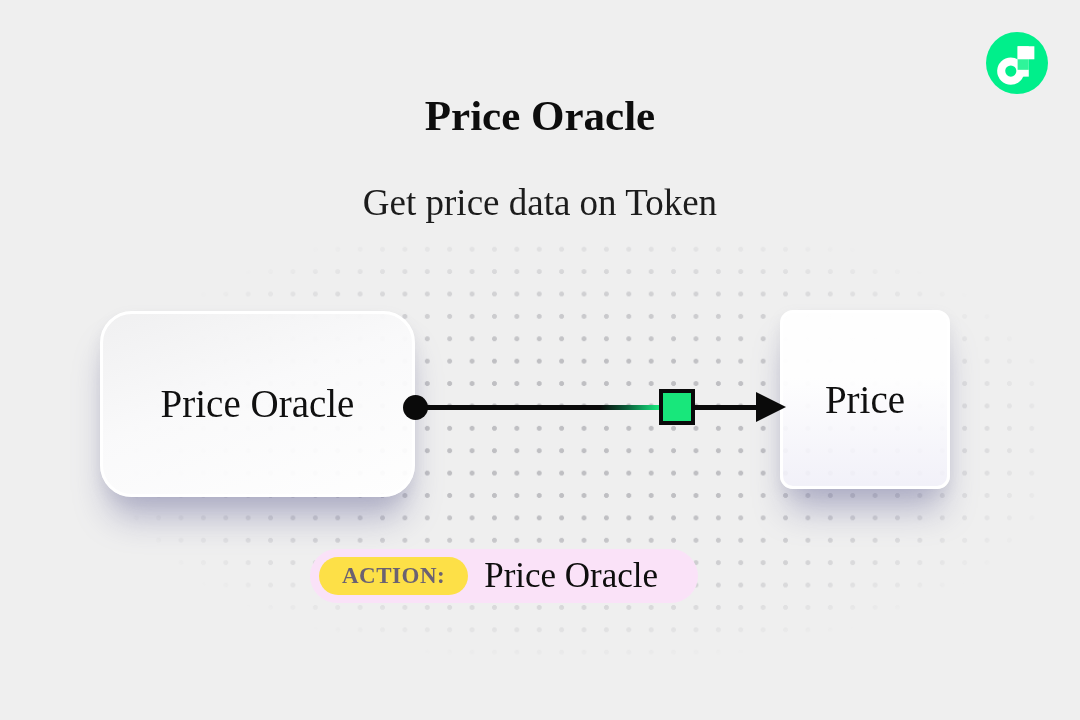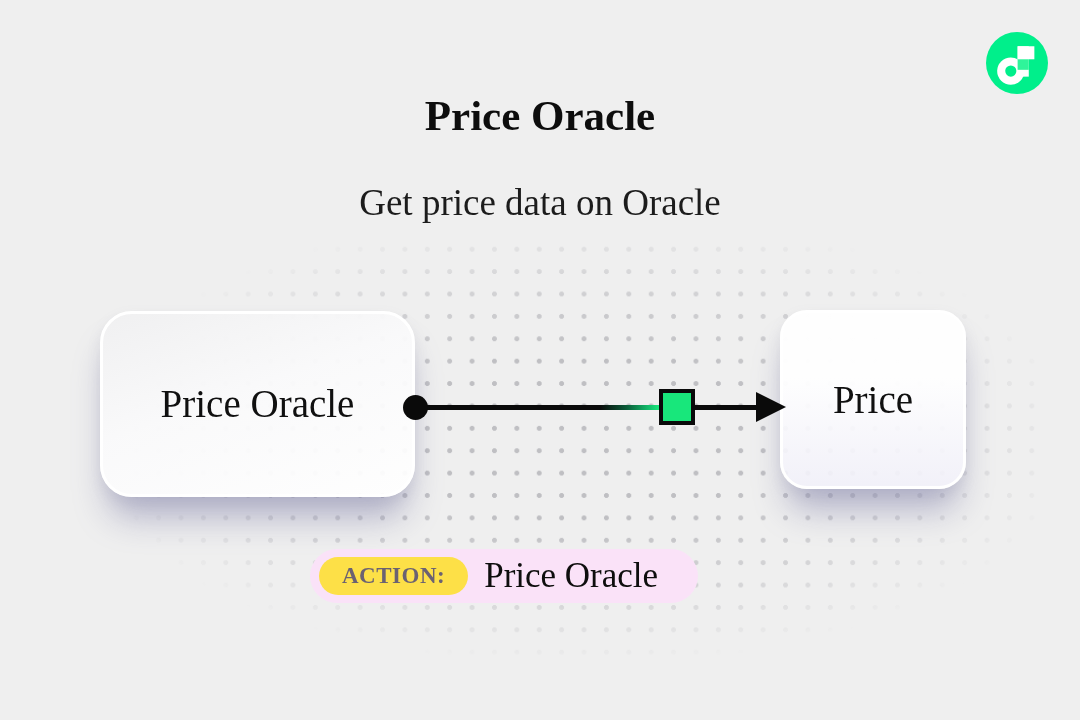--- a/index.html
+++ b/index.html
@@ -33,21 +33,21 @@
     position:absolute;box-sizing:border-box;border:3px solid #ffffff;
     display:flex;align-items:center;justify-content:center;color:#101010;
     box-shadow:0 28px 34px -8px rgba(113,112,158,0.48), 0 6px 14px rgba(130,130,160,0.12);
   }
   .node-source{
     left:100px;top:311px;width:315px;height:186px;border-radius:32px;
     background:linear-gradient(160deg, rgba(240,240,241,0.97) 0%, rgba(250,250,251,0.95) 45%, rgba(255,255,255,0.93) 100%);
   }
   .node-source .node-label{width:195px;text-align:center;font-size:39px;line-height:1.37;}
   .node-target{
-    left:780px;top:310px;width:186px;height:179px;border-radius:27px;
+    left:780px;top:310px;width:170px;height:179px;border-radius:13px;
     background:linear-gradient(180deg, rgba(255,255,255,0.97) 35%, rgba(242,241,250,0.88) 100%);
   }
   .node-target .node-label{font-size:39px;text-align:center;}
 
   .connector-start{
     position:absolute;left:403px;top:395px;width:25px;height:25px;
     border-radius:50%;background:#0a0a0a;z-index:4;
   }
   .connector-line{position:absolute;left:415px;top:405px;width:347px;height:5px;background:#0a0a0a;z-index:3;}
   .connector-grad{
@@ -75,21 +75,21 @@
   .action-value{margin-left:16px;font-size:35px;color:#0e0e0e;white-space:nowrap;}
 </style>
 </head>
 <body>
 
 <div class="canvas">
 
   <div class="dots"></div>
 
   <h1 class="title">Price Oracle</h1>
-  <div class="subtitle">Get price data on Oracle</div>
+  <div class="subtitle">Get price data on Token</div>
 
   <div class="logo">
     <svg viewBox="0 0 100 100" aria-hidden="true">
       <circle cx="50" cy="50" r="50" fill="#00EF8B"></circle>
       <rect x="51" y="23" width="27" height="21" fill="#ffffff"></rect>
       <rect x="51" y="23" width="18" height="49" fill="#ffffff"></rect>
       <circle cx="40" cy="63" r="22" fill="#ffffff"></circle>
       <circle cx="40" cy="63" r="9" fill="#00EF8B"></circle>
       <rect x="51" y="44" width="18" height="17" fill="#2FF49A"></rect>
     </svg>

